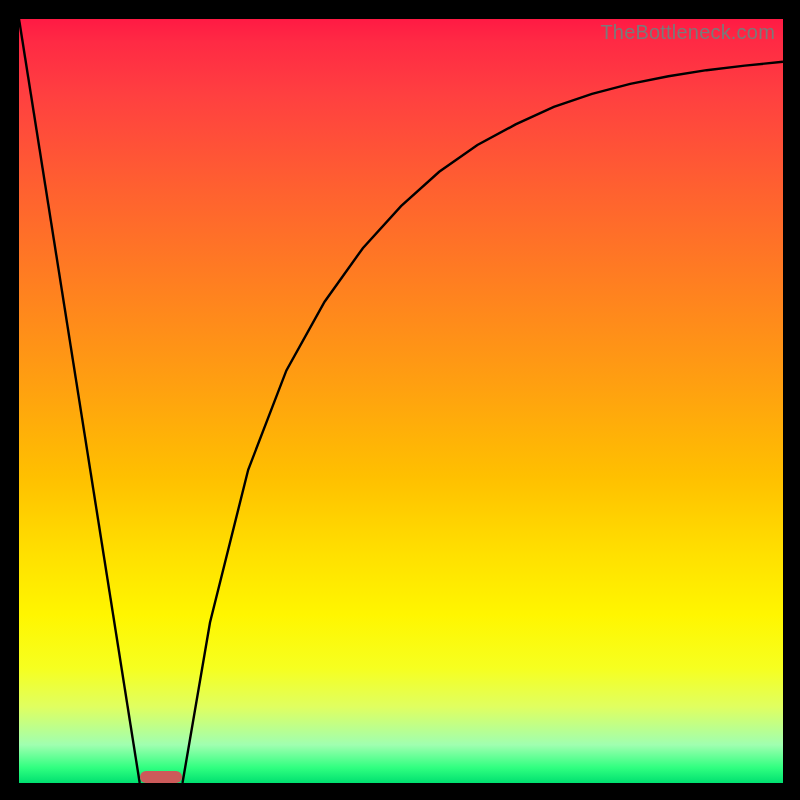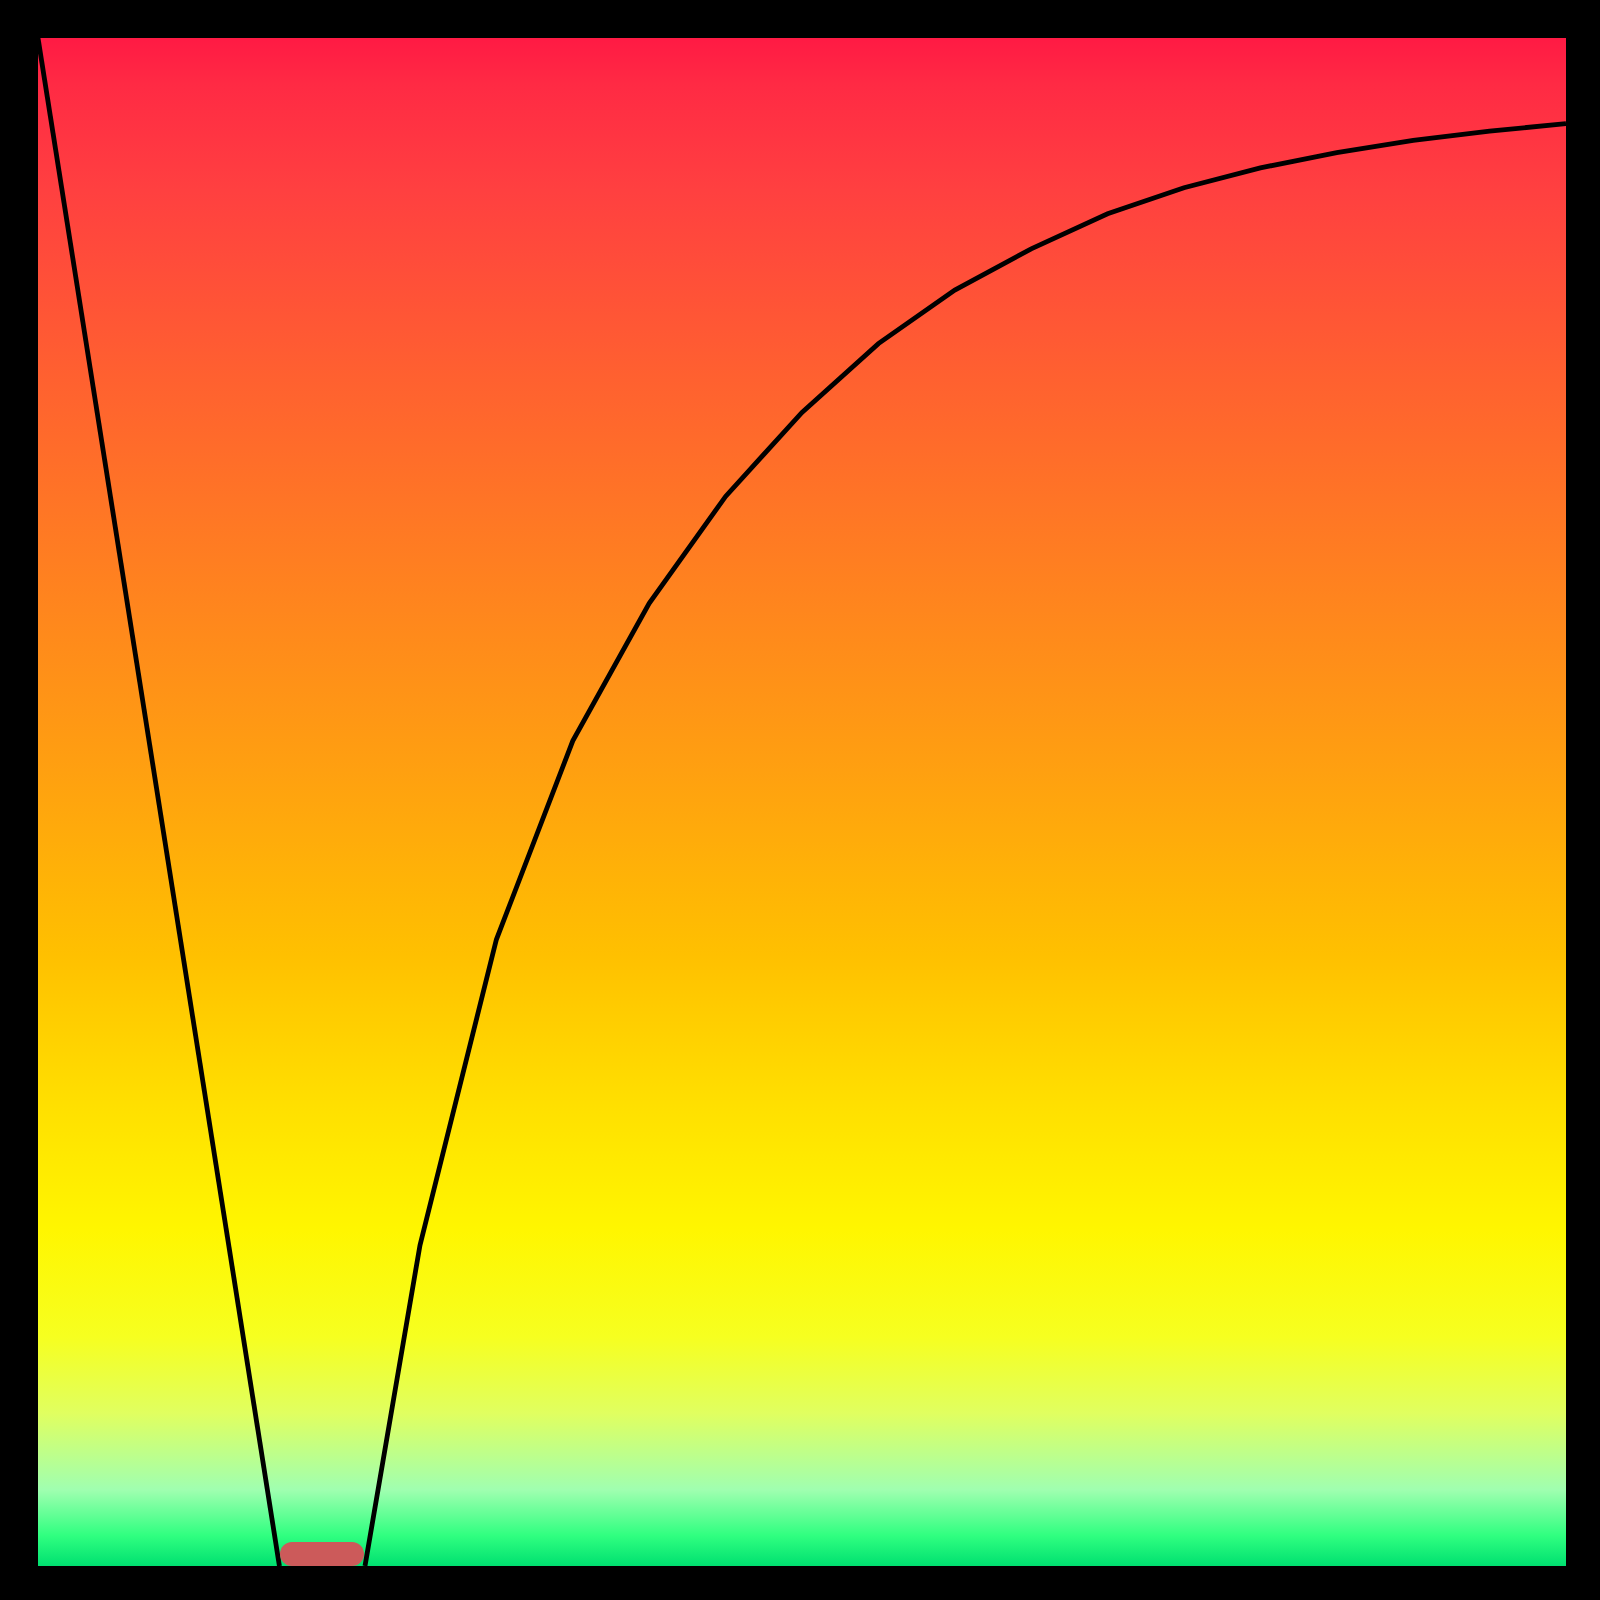--- a/index.html
+++ b/index.html
@@ -72,14 +72,15 @@
       <g>
         <path id="left-line-path" d="M0.00 0.00 L120.71 764.00" stroke="#000" stroke-width="2.4" fill="none"></path>
       </g>
       <g>
         <path id="right-curve-path" d="M163.50 764.00 L191.00 603.56 L229.20 450.76 L267.40 351.44 L305.60 282.68 L343.80 229.20 L382.00 187.18 L420.20 152.80 L458.40 126.06 L496.60 105.43 L534.80 87.86 L573.00 74.87 L611.20 64.94 L649.40 57.30 L687.60 51.19 L725.80 46.60 L764.00 42.78" stroke="#000" stroke-width="2.4" fill="none"></path>
       </g>
     </svg>
 
     <div class="marker" id="marker" style="left: 120.712px; width: 42.784px; bottom: 0px;"></div>
 
+    <div class="watermark">TheBottleneck.com</div>
   </div>
 </div>
 
 </body></html>

